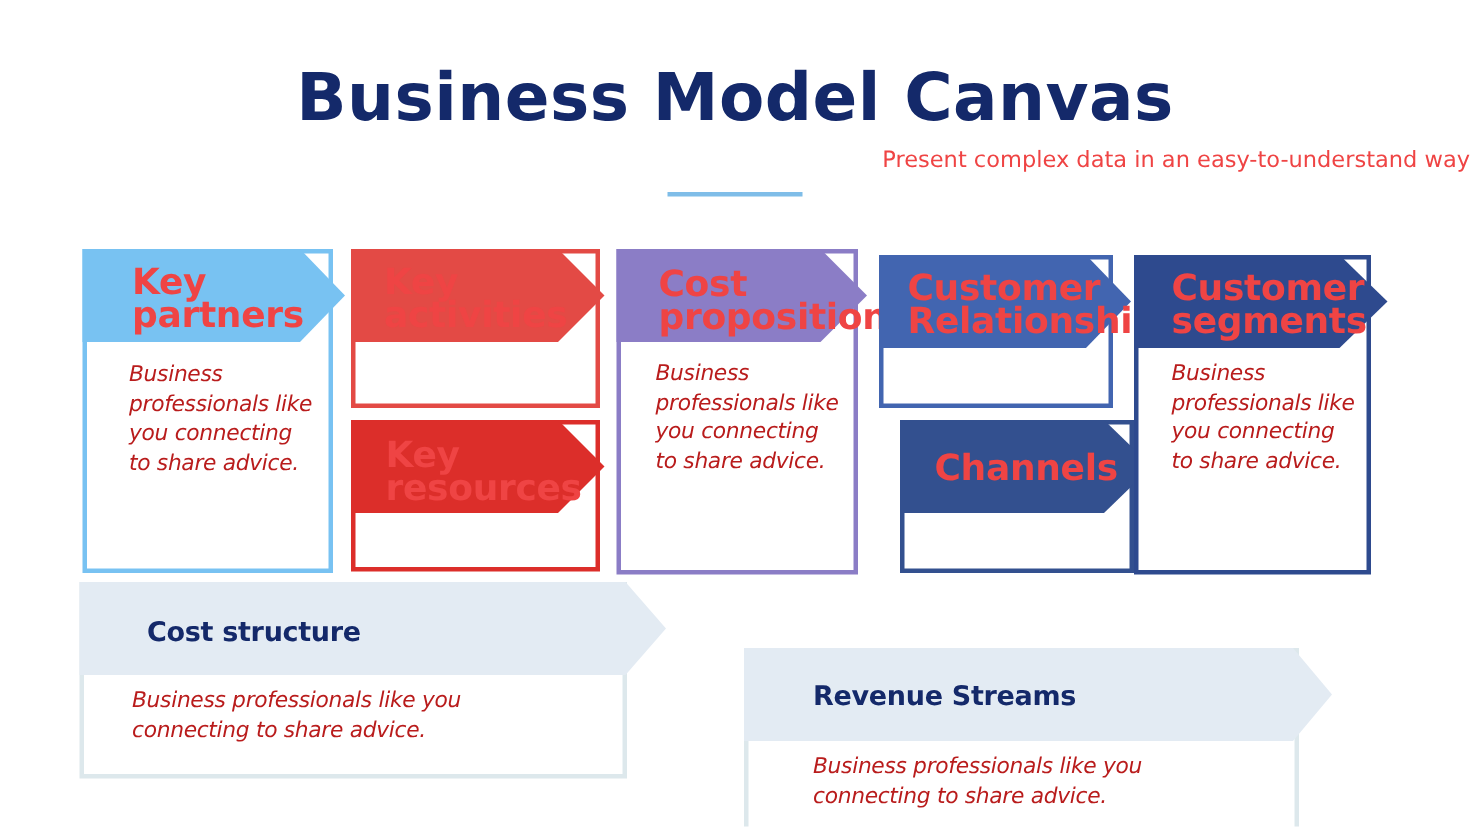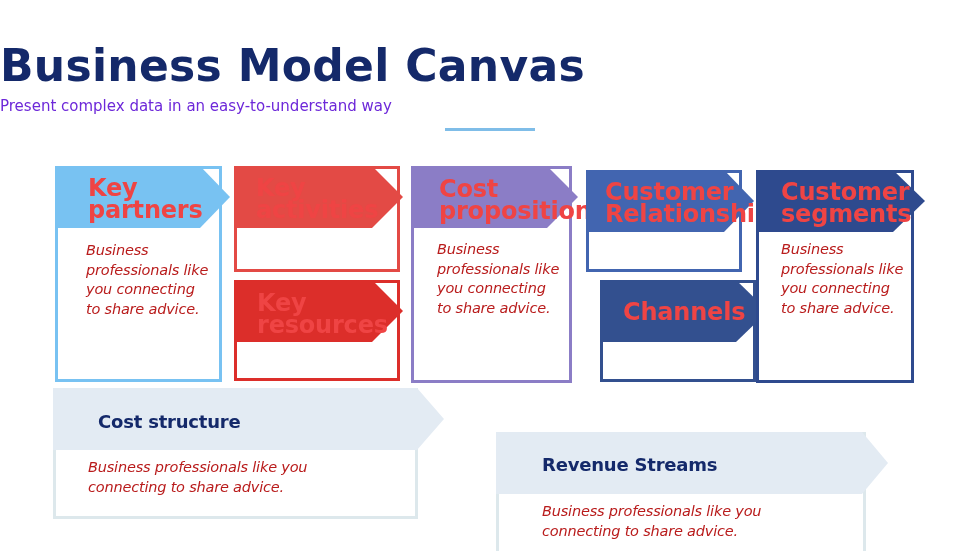--- a/index.html
+++ b/index.html
@@ -1,27 +1,27 @@
 <!DOCTYPE html>
 <html><head>
   <meta charset="utf-8">
   <style>
     html, body { margin: 0; padding: 0; }
     body {
       width: 980px; height: 551px; background: #ffffff; position: relative; overflow: hidden;
       font-family: "Liberation Sans", "DejaVu Sans", sans-serif;
     }
     .title {
-      position: absolute; left: 0; width: 980px; top: 40px; text-align: left;
+      position: absolute; left: 0; width: 980px; top: 40px; text-align: center;
       font-size: 44px; font-weight: bold; color: #14296a; letter-spacing: 0.3px;
       font-family: "DejaVu Sans", sans-serif;
     }
     .subtitle {
-      position: absolute; left: 0; width: 980px; top: 97px; text-align: left;
-      font-size: 15px; color: #6d28d9; font-family: "DejaVu Sans", sans-serif;
+      position: absolute; left: 0; width: 980px; top: 97px; text-align: right;
+      font-size: 15px; color: #ef4444; font-family: "DejaVu Sans", sans-serif;
     }
     .underline {
       position: absolute; left: 445px; top: 128px; width: 90px; height: 3px; background: #7fbde8;
     }
     .card { position: absolute; }
     .card .body {
       position: absolute; box-sizing: border-box; background: #ffffff; border: 3px solid;
     }
     .card svg.head { position: absolute; left: 0; top: 0; overflow: visible; }
     .card .label {

